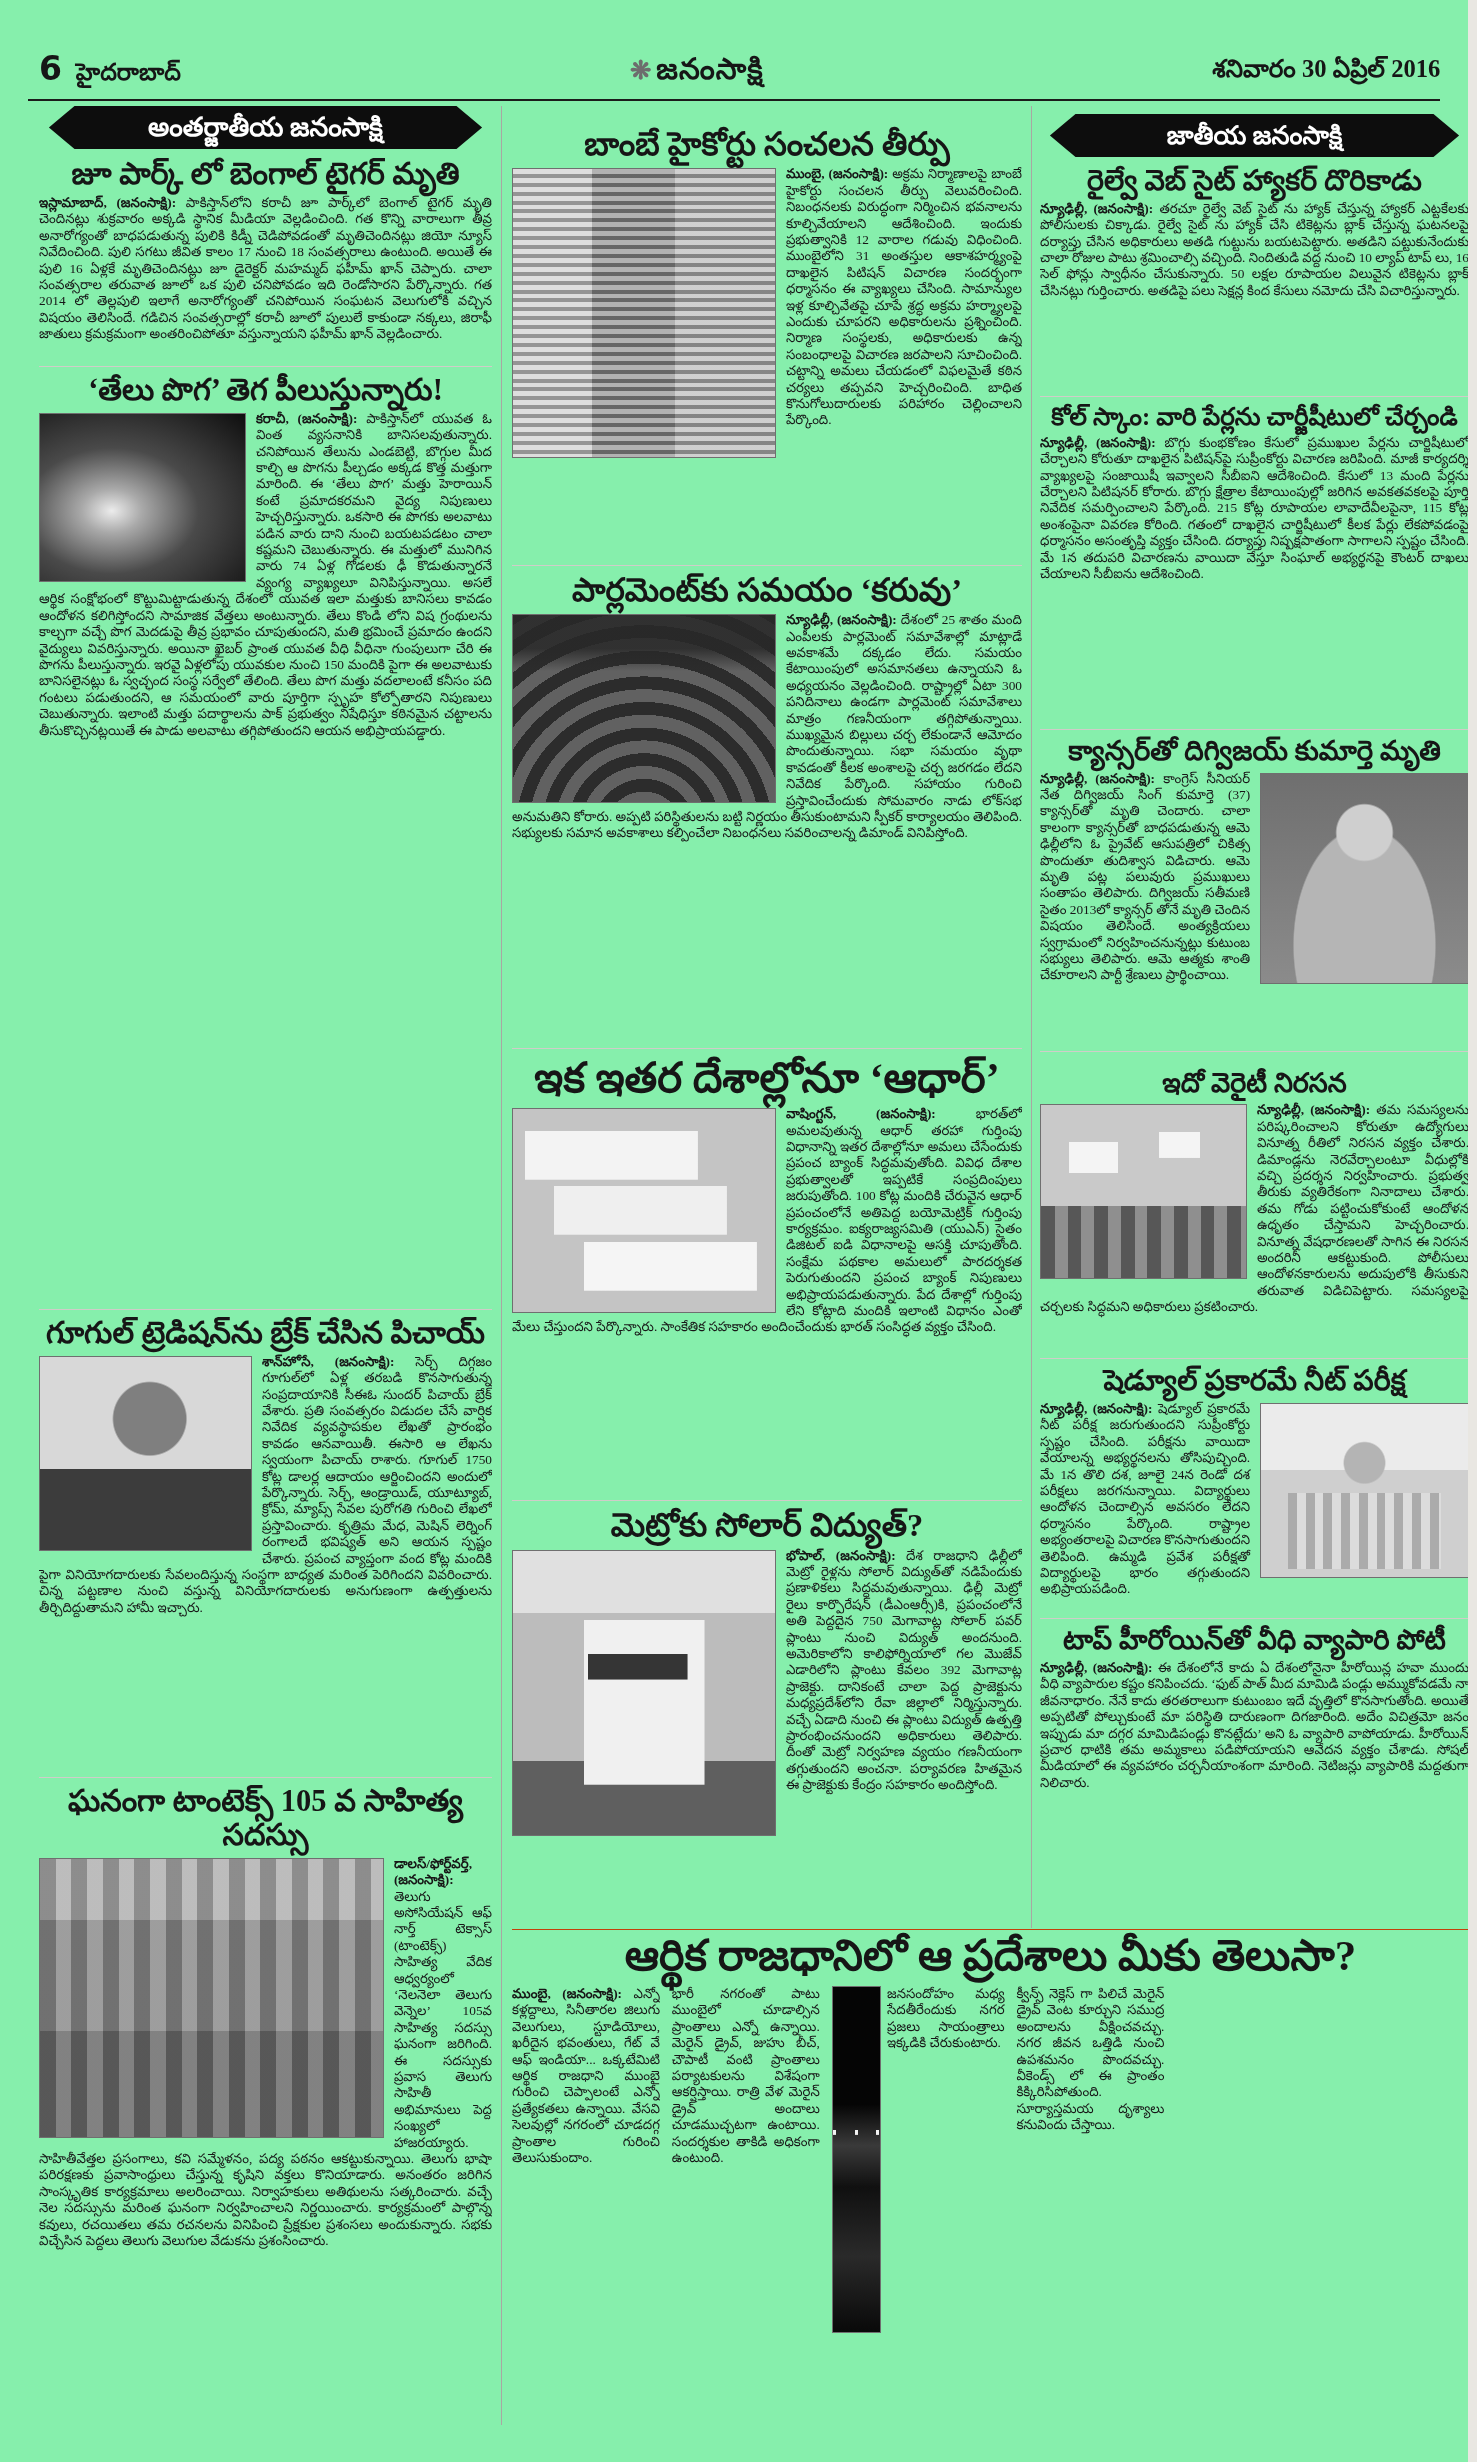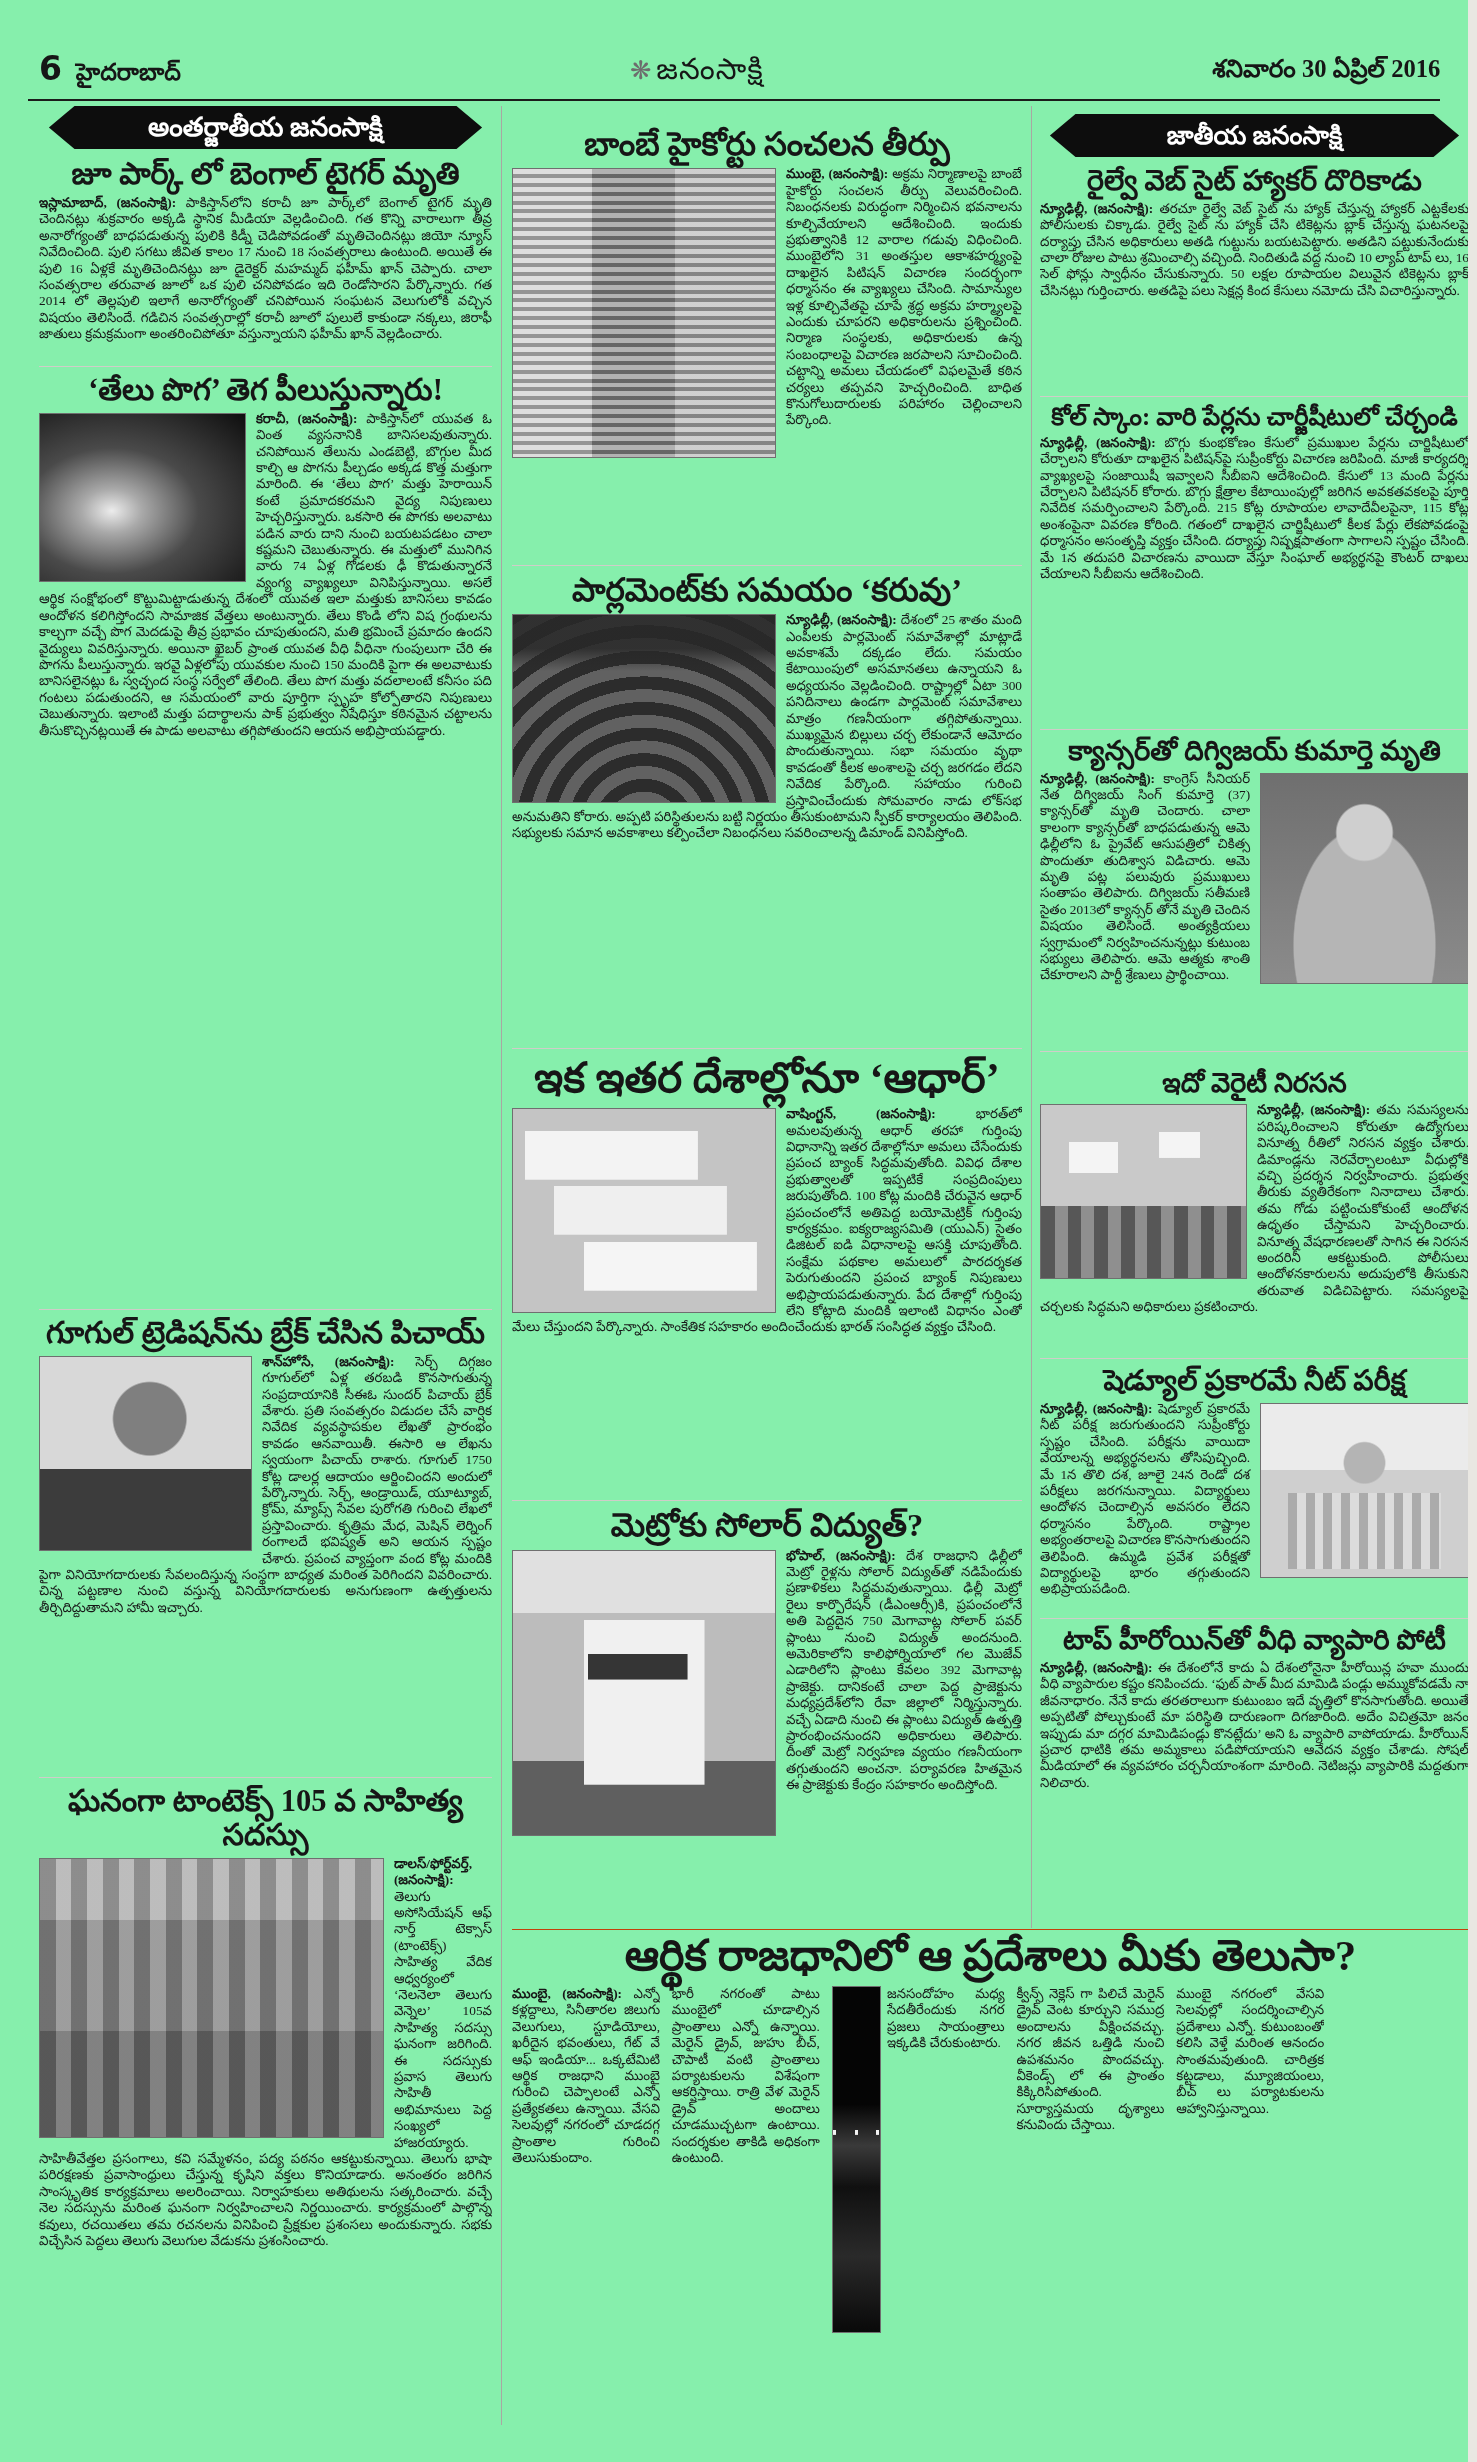--- a/index.html
+++ b/index.html
@@ -2,21 +2,21 @@
 <html><head>
 <meta charset="utf-8">
 <style>
   html,body{margin:0;padding:0;background:#e9e7e2;}
   .page{position:relative;width:1468px;height:2463px;background:#86efac;color:#161616;
         font-family:"Liberation Serif","DejaVu Serif",serif;overflow:hidden;}
   
   .hdr{position:absolute;top:49px;left:39px;right:27.6px;height:47px;}
   .hdr .pgno{font-size:33px;font-weight:bold;font-family:"DejaVu Sans",sans-serif;}
   .hdr .edition{font-size:23.6px;font-weight:bold;margin-left:13.8px;}
-  .masthead{position:absolute;left:591px;top:3.9px;font-size:29.6px;font-weight:normal;letter-spacing:1px;}
+  .masthead{position:absolute;left:591px;top:3.9px;font-size:29.6px;font-weight:bold;letter-spacing:1px;}
   .masthead .mark{color:#6d6d6d;font-size:25.6px;margin-right:3.9px;}
   .hdr .date{position:absolute;right:0;top:5.9px;font-size:24.6px;font-weight:bold;}
   .hdr-rule{position:absolute;top:99px;left:27.6px;right:27.6px;height:0;border-top:2px solid #1b1b1b;}
   
   .col{position:absolute;display:flex;flex-direction:column;}
   .vline{position:absolute;width:0;border-left:1px solid #a9a7a2;}
   .art{overflow:hidden;border-top:1px solid #cfcdc8;padding-top:3.9px;}
   .art.first{border-top:none;padding-top:0;}
   .banner{background:#0d0d0d;color:#fff;text-align:center;font-weight:bold;
           font-size:26.6px;line-height:43px;height:43px;margin:0 9.9px 5.9px 9.9px;
@@ -203,18 +203,17 @@
     <h2 class="head big">ఆర్థిక రాజధానిలో ఆ ప్రదేశాలు మీకు తెలుసా?</h2>
     <div class="cols">
       <p class="body bcol"><span class="dl">ముంబై, (జనంసాక్షి):</span>
          <span>ఎన్నో కళ్లద్దాలు, సినీతారల జిలుగు వెలుగులు, స్టూడియోలు, ఖరీదైన భవంతులు, గేట్ వే ఆఫ్ ఇండియా... ఒక్కటేమిటి ఆర్థిక రాజధాని ముంబై గురించి చెప్పాలంటే ఎన్నో ప్రత్యేకతలు ఉన్నాయి. వేసవి సెలవుల్లో నగరంలో చూడదగ్గ ప్రాంతాల గురించి తెలుసుకుందాం.</span></p>
       <p class="body bcol">భారీ నగరంతో పాటు ముంబైలో చూడాల్సిన ప్రాంతాలు ఎన్నో ఉన్నాయి. మెరైన్ డ్రైవ్, జుహు బీచ్, చౌపాటీ వంటి ప్రాంతాలు పర్యాటకులను విశేషంగా ఆకర్షిస్తాయి. రాత్రి వేళ మెరైన్ డ్రైవ్ అందాలు చూడముచ్చటగా ఉంటాయి. సందర్శకుల తాకిడి అధికంగా ఉంటుంది.</p>
       <div class="bphoto-wrap">
         <div class="ph ph-marine" style="width:171px;height:345px;"></div>
         <p class="body" style="height:71px;overflow:hidden;">జనసందోహం మధ్య సేదతీరేందుకు నగర ప్రజలు సాయంత్రాలు ఇక్కడికి చేరుకుంటారు.</p>
       </div>
       <p class="body bcol">క్వీన్స్ నెక్లెస్ గా పిలిచే మెరైన్ డ్రైవ్ వెంట కూర్చుని సముద్ర అందాలను వీక్షించవచ్చు. నగర జీవన ఒత్తిడి నుంచి ఉపశమనం పొందవచ్చు. వీకెండ్స్ లో ఈ ప్రాంతం కిక్కిరిసిపోతుంది. సూర్యాస్తమయ దృశ్యాలు కనువిందు చేస్తాయి.</p>
-      <p class="body bcol">ముంబై నగరంలో వేసవి సెలవుల్లో సందర్శించాల్సిన ప్రదేశాలు ఎన్నో. కుటుంబంతో కలిసి వెళ్తే మరింత ఆనందం సొంతమవుతుంది. చారిత్రక కట్టడాలు, మ్యూజియంలు, బీచ్ లు పర్యాటకులను ఆహ్వానిస్తున్నాయి.</p>
     </div>
   </div>
 
 </div>
 
 
 </body></html>

